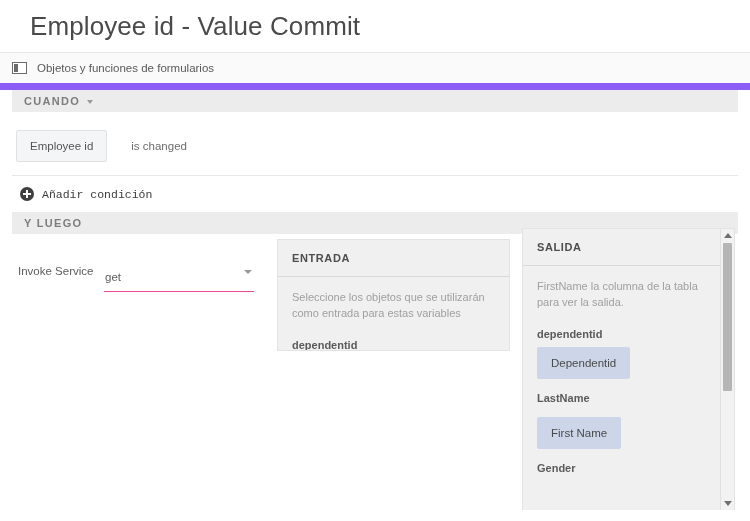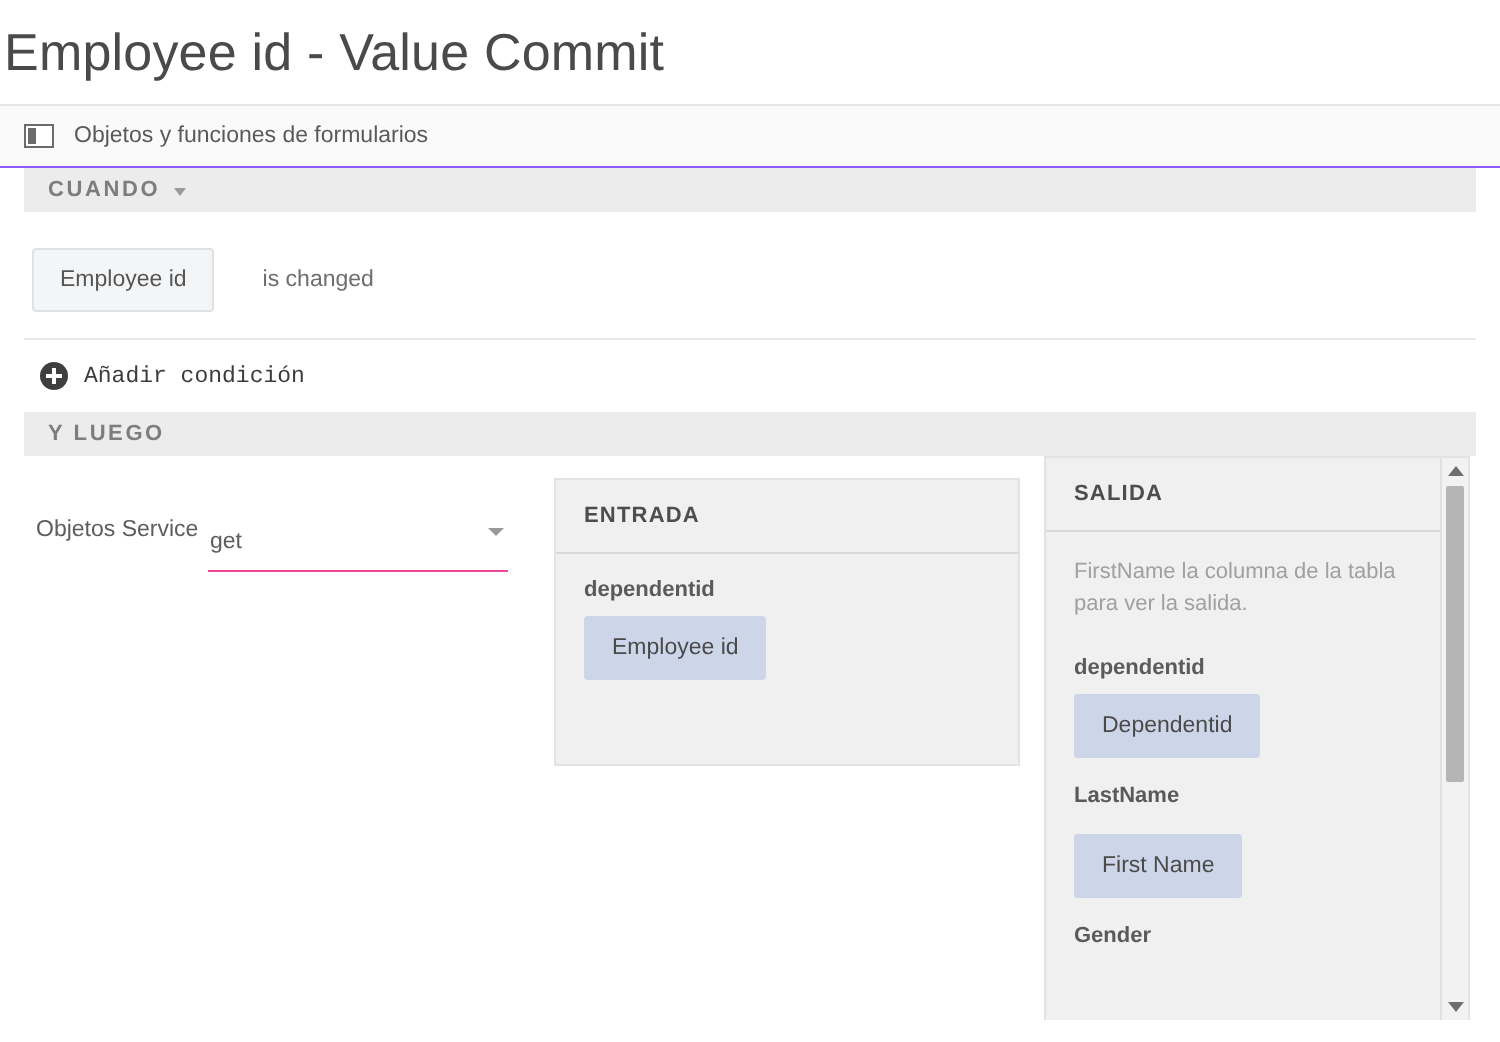--- a/index.html
+++ b/index.html
@@ -21,36 +21,36 @@
     width: 750px;
     height: 521px;
     background: #ffffff;
   }
 
   
   .title-bar {
     height: 52px;
     display: flex;
     align-items: center;
-    padding: 0 0 0 2px;
+    padding: 0 0 0 30px;
     background: #ffffff;
   }
   .page-title {
     font-size: 26px;
     font-weight: 300;
     color: #4a4a4a;
     letter-spacing: 0.1px;
     line-height: 1;
   }
 
   
   .toolbar {
     height: 30px;
     border-top: 1px solid #e6e6e6;
-    border-bottom: 1px solid #8b5cf6;
+    border-bottom: 7px solid #8b5cf6;
     background: #fafafa;
     display: flex;
     align-items: center;
     padding-left: 12px;
     gap: 10px;
   }
   .panel-icon {
     width: 15px;
     height: 12px;
     border: 1.6px solid #6b6b6b;
@@ -226,21 +226,21 @@
     position: absolute;
     background: #f0f0f0;
     border: 1px solid #e3e3e3;
     box-sizing: border-box;
     overflow: hidden;
   }
   .panel-entrada {
     left: 277px;
     top: 239px;
     width: 233px;
-    height: 144px;
+    height: 112px;
   }
   .panel-salida {
     left: 522px;
     top: 228px;
     width: 213px;
     height: 282px;
     border-bottom: none;
   }
   .panel-head {
     height: 37px;
@@ -351,33 +351,34 @@
     <span class="plus-icon"></span>
     <span class="label">Añadir condición</span>
   </div>
 
   <div class="section-bar">
     <span class="label">Y LUEGO</span>
   </div>
 
   <div class="then-body">
     <div class="then-row">
-      <span class="invoke-label">Objetos Service</span>
+      <span class="invoke-label">Invoke Service</span>
       <div class="select-wrap">
         <span class="select-value">get</span>
         <span class="select-caret"></span>
       </div>
     </div>
   </div>
 
   <div class="panel panel-entrada">
     <div class="panel-head">
       <span class="label">ENTRADA</span>
     </div>
     <div class="panel-body">
+      <div class="panel-desc">Seleccione los objetos que se utilizarán como entrada para estas variables</div>
       <div class="field-group">
         <div class="field-name">dependentid</div>
         <span class="chip chip-blue">Employee id</span>
       </div>
     </div>
   </div>
 
   <div class="panel panel-salida">
     <div class="panel-head">
       <span class="label">SALIDA</span>

